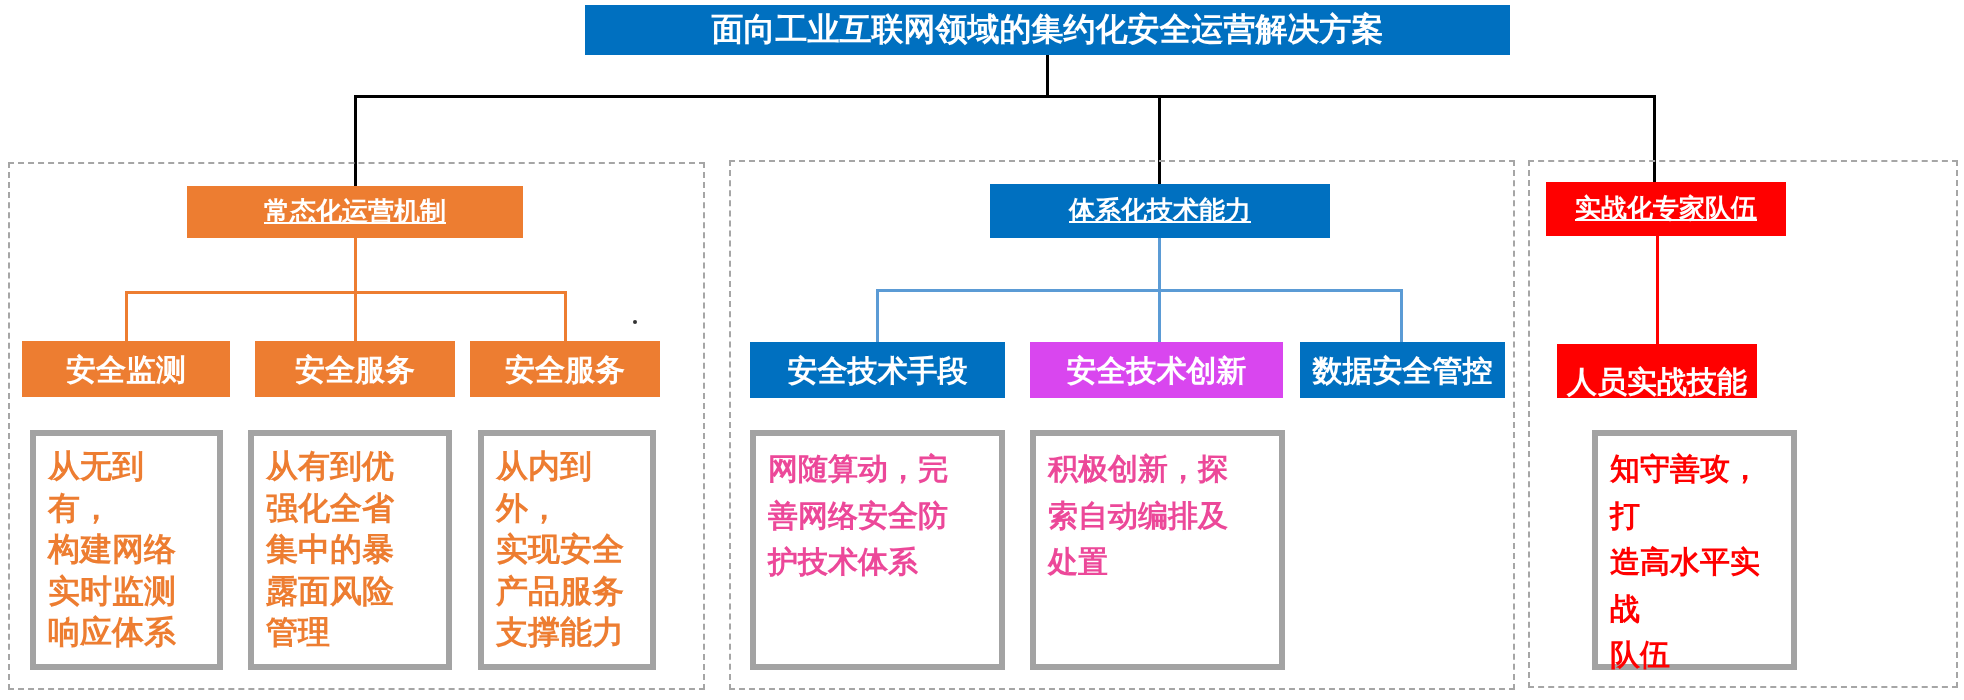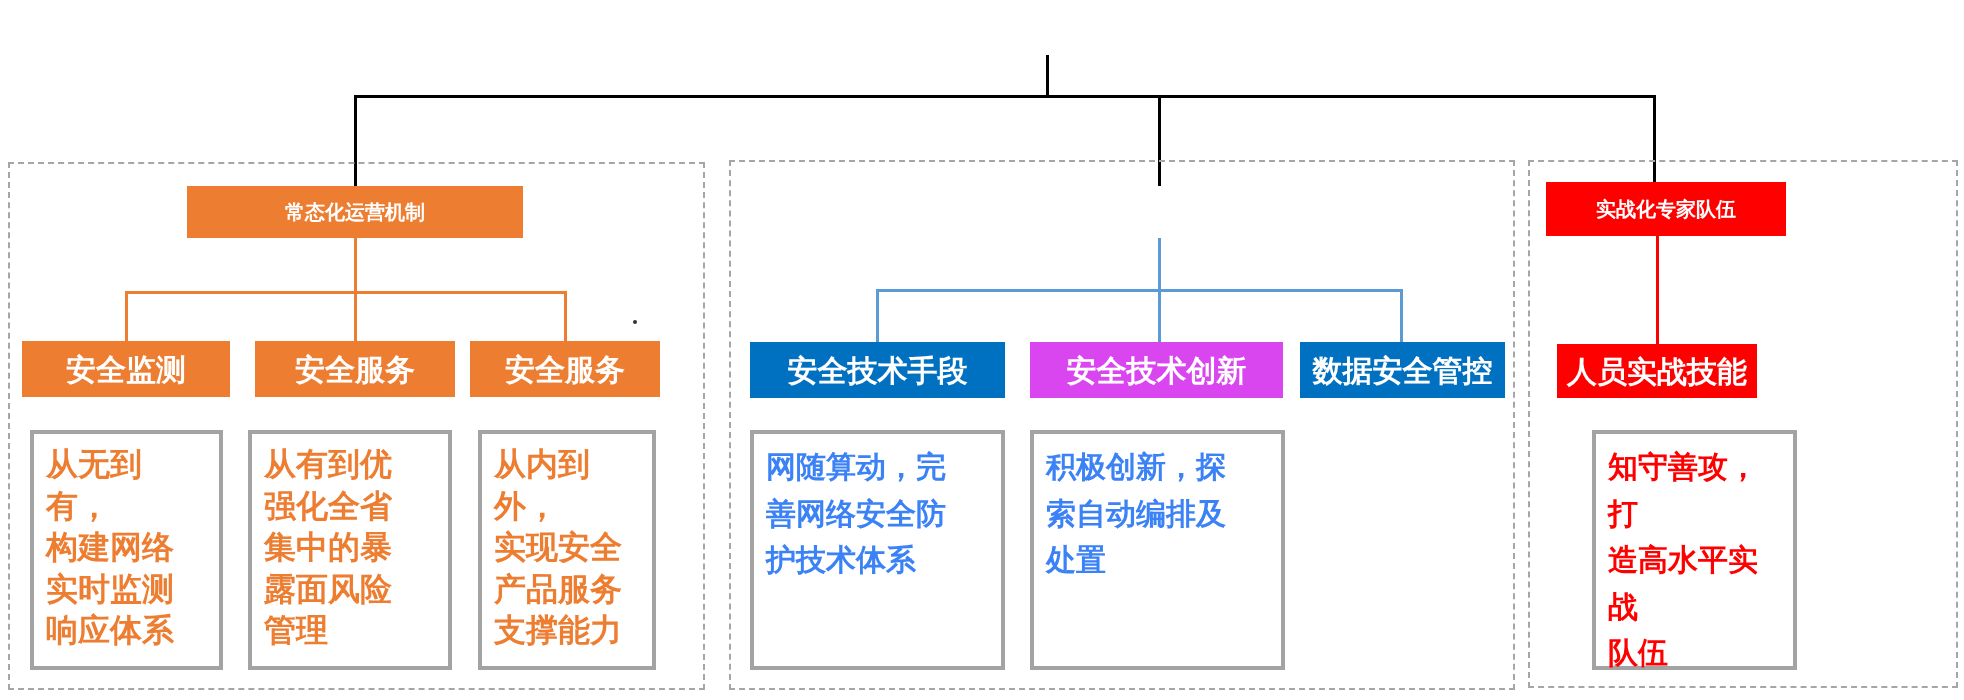--- a/index.html
+++ b/index.html
@@ -5,42 +5,45 @@
   html,body{margin:0;padding:0;background:#ffffff;}
   .canvas{
     position:relative;width:1964px;height:700px;background:#ffffff;overflow:hidden;
     font-family:"Liberation Serif","DejaVu Serif",serif;
   }
   .box{
     position:absolute;display:flex;align-items:center;justify-content:center;
     color:#ffffff;font-weight:bold;text-align:center;box-sizing:border-box;line-height:1.1;
   }
   .title-box{font-size:32px;}
-  .hdr{font-size:20px;}
+  .hdr{font-size:26px;text-decoration:underline;}
   .sub{font-size:30px;}
   .panel{position:absolute;border:2px dashed #a6a6a6;box-sizing:border-box;background:transparent;}
   .desc{
-    position:absolute;border:4px solid #a3a3a3;background:#ffffff;box-sizing:border-box;
+    position:absolute;border:6px solid #a3a3a3;background:#ffffff;box-sizing:border-box;
     white-space:pre-line;padding:10px 17px 4px 12px;text-align:left;font-weight:bold;
   }
   .desc-l{font-size:32px;line-height:1.3;color:#ED7D31;}
-  .desc-m{font-size:30px;line-height:1.55;color:#3b82f6;}
+  .desc-m{font-size:30px;line-height:1.55;color:#ec4899;}
   .desc-r{font-size:30px;line-height:1.55;color:#FF0000;}
   .line{position:absolute;}
   .k{background:#000000;}
   .o{background:#ED7D31;}
   .b{background:#5B9BD5;}
   .r{background:#FF0000;}
   .dot{position:absolute;width:4px;height:4px;background:#333;border-radius:50%;}
 </style>
 </head>
 <body>
 
 <div class="canvas">
 
+  <div class="box title-box" style="left:585px;top:5px;width:925px;height:50px;background:#0070C0;">
+    <span>面向工业互联网领域的集约化安全运营解决方案</span>
+  </div>
 
   <div class="line k" style="left:1046px;top:55px;width:3px;height:42px;"></div>
   <div class="line k" style="left:354px;top:95px;width:1302px;height:3px;"></div>
   <div class="line k" style="left:354px;top:95px;width:3px;height:93px;"></div>
   <div class="line k" style="left:1158px;top:95px;width:3px;height:91px;"></div>
   <div class="line k" style="left:1653px;top:95px;width:3px;height:89px;"></div>
 
   <div class="panel" style="left:8px;top:162px;width:697px;height:528px;"></div>
   <div class="panel" style="left:729px;top:160px;width:786px;height:530px;"></div>
   <div class="panel" style="left:1528px;top:160px;width:430px;height:528px;"></div>
@@ -73,20 +76,23 @@
 集中的暴
 露面风险
 管理</div>
   <div class="desc desc-l" style="left:478px;top:430px;width:178px;height:240px;">从内到外，
 实现安全
 产品服务
 支撑能力</div>
 
   <div class="dot" style="left:633px;top:320px;"></div>
 
+  <div class="box hdr" style="left:990px;top:184px;width:340px;height:54px;background:#0070C0;">
+    <span>体系化技术能力</span>
+  </div>
 
   <div class="line b" style="left:1158px;top:238px;width:3px;height:106px;"></div>
   <div class="line b" style="left:876px;top:289px;width:527px;height:3px;"></div>
   <div class="line b" style="left:876px;top:289px;width:3px;height:55px;"></div>
   <div class="line b" style="left:1400px;top:289px;width:3px;height:55px;"></div>
 
   <div class="box sub" style="left:750px;top:342px;width:255px;height:56px;background:#0070C0;">
     <span>安全技术手段</span>
   </div>
   <div class="box sub" style="left:1030px;top:342px;width:253px;height:56px;background:#d946ef;">
@@ -102,21 +108,21 @@
   <div class="desc desc-m" style="left:1030px;top:430px;width:255px;height:240px;">积极创新，探
 索自动编排及
 处置</div>
 
   <div class="box hdr" style="left:1535px;top:182px;width:240px;height:54px;background:#FF0000;margin-left:11px;">
     <span>实战化专家队伍</span>
   </div>
 
   <div class="line r" style="left:1656px;top:236px;width:3px;height:108px;"></div>
 
-  <div class="box sub" style="left:1557px;top:344px;width:200px;height:54px;background:#FF0000;">
+  <div class="box sub" style="left:1557px;top:344px;width:200px;height:54px;background:#FF0000;align-items:flex-end;">
     <span>人员实战技能</span>
   </div>
 
   <div class="desc desc-r" style="left:1560px;top:430px;width:205px;height:240px;margin-left:32px;">知守善攻，打
 造高水平实战
 队伍</div>
 
 </div>
 
 </body></html>

